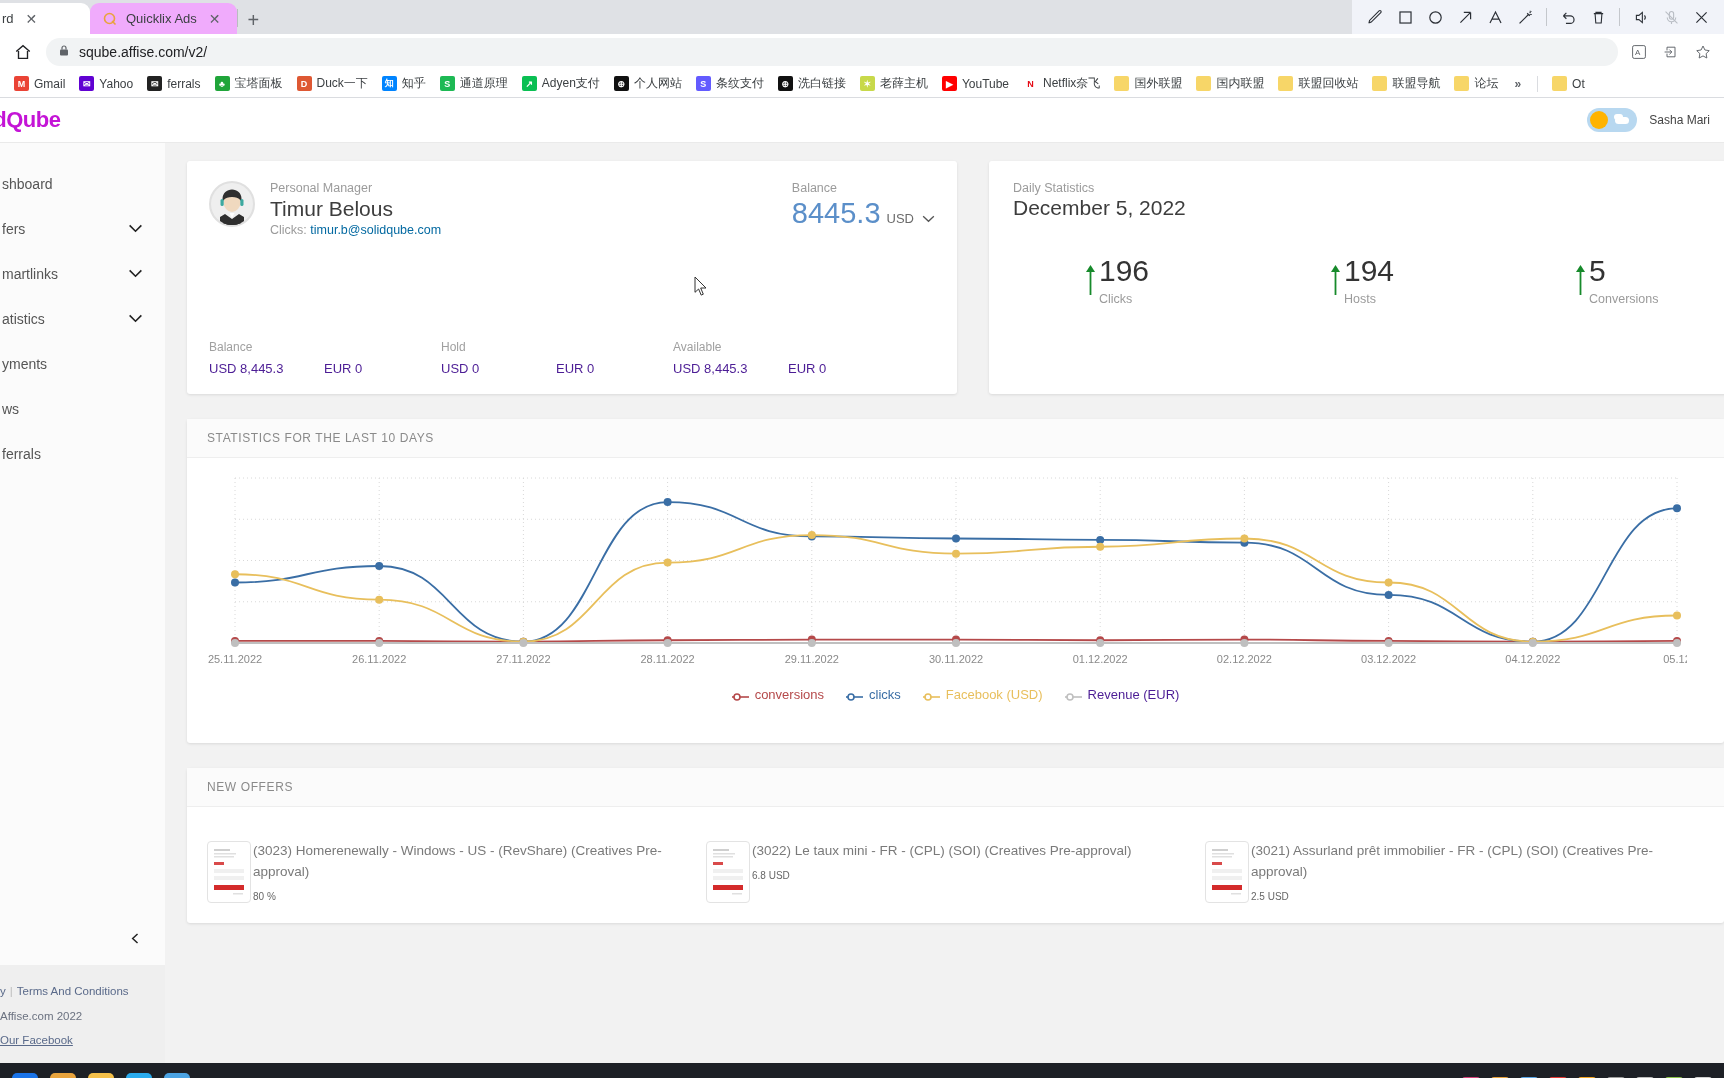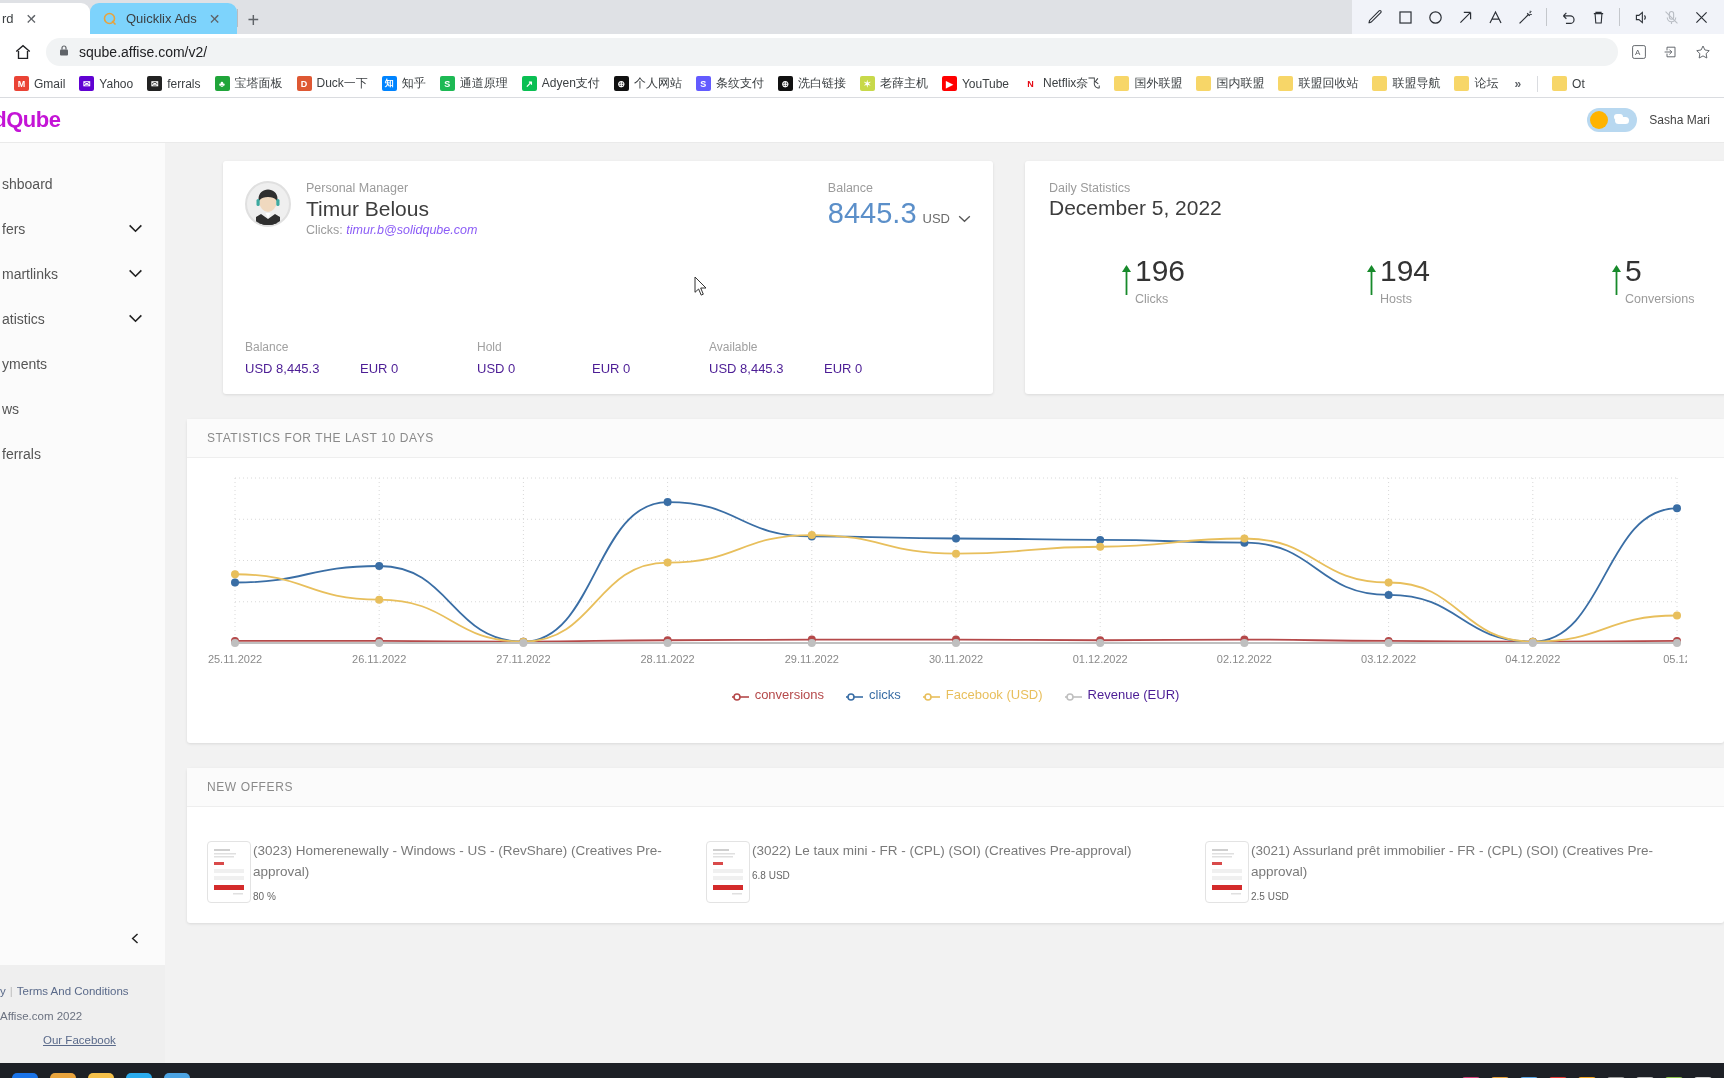--- a/index.html
+++ b/index.html
@@ -16,21 +16,21 @@
     height:34px; background:#dfe1e5; position:relative;
     display:flex; align-items:flex-end;
   }
   .tabstrip { display:flex; align-items:flex-end; height:34px; flex:0 0 auto; }
   .tab {
     height:31px; display:flex; align-items:center; gap:8px;
     padding:0 12px; border-radius:9px 9px 0 0; position:relative;
     min-width:100px; font-size:13px; color:#3c4043;
   }
   .tab.inactive { background:#fff; margin-left:-10px; }
-  .tab.active { background:#7dd3fc; }
+  .tab.active { background:#f0abfc; }
   .tab-fav { width:16px; height:16px; flex:0 0 16px; display:flex; align-items:center; justify-content:center; }
   .tab-title { white-space:nowrap; overflow:hidden; }
   .tab-close { font-size:14px; color:#5f6368; line-height:1; cursor:pointer; padding:2px 4px; }
   .newtab { font-size:20px; color:#5f6368; padding:0 10px 4px 10px; line-height:1; cursor:pointer; }
   .tab-sep { width:1px; height:18px; background:#b9bcc0; margin-bottom:7px; }
 
   .anno-toolbar {
     position:absolute; right:0; top:0; height:34px; background:#f1f3f9;
     display:flex; align-items:center; gap:0; padding:0 8px;
   }
@@ -92,37 +92,37 @@
   .collapse-btn {
     align-self:flex-end; margin:0 18px 14px 0; width:24px; height:24px;
     display:flex; align-items:center; justify-content:center; cursor:pointer; color:#222;
   }
   .sidebar-footer {
     background:#efefef; padding:14px 20px 10px 20px; font-size:11.5px; color:#6b7280; line-height:2.15;
   }
   .sidebar-footer a { color:#5a6a8a; text-decoration:none; }
   .sf-links { white-space:nowrap; }
   .sf-sep { color:#bbb; margin:0 4px; }
-  .sf-fb { text-decoration:underline !important;padding-left:43px; }
+  .sf-fb { text-decoration:underline !important; }
 
   .main { flex:1; padding:18px 0 0 22px; overflow:hidden; }
 
   .cards-row { display:flex; gap:32px; }
   .card { background:#fff; border-radius:3px; box-shadow:0 1px 3px rgba(0,0,0,.10); }
 
-  .pm-card { width:770px; flex:0 0 770px; padding:20px 22px 18px 22px; display:flex; flex-direction:column; min-height:233px;margin-left:36px; }
+  .pm-card { width:770px; flex:0 0 770px; padding:20px 22px 18px 22px; display:flex; flex-direction:column; min-height:233px; }
   .pm-top { display:flex; align-items:flex-start; }
   .avatar {
     width:46px; height:46px; border-radius:50%; background:#e8e8e8; border:2px solid #e0e0e0;
     margin-right:15px; flex:0 0 46px; overflow:hidden; position:relative;
   }
   .pm-label { font-size:12.5px; color:#9b9b9b; }
   .pm-name { font-size:21px; color:#3d3d3d; font-weight:400; line-height:1.35; }
   .pm-email { font-size:12.5px; color:#9b9b9b; }
-  .pm-email b { color:#8b5cf6; font-weight:400;font-style:italic; }
+  .pm-email b { color:#0369a1; font-weight:400; }
   .bal-block { margin-left:auto; text-align:left; }
   .bal-label { font-size:12.5px; color:#9b9b9b; }
   .bal-row { display:flex; align-items:baseline; gap:6px; margin-top:2px; }
   .bal-amount { font-size:29px; color:#5b8fc9; font-weight:400; }
   .bal-cur { font-size:13px; color:#6b6b6b; }
   .bal-chev { font-size:12px; color:#555; cursor:pointer; margin-left:2px; }
   .pm-bottom { display:flex; margin-top:auto; padding-top:42px; }
   .bal-col { width:232px; }
   .bc-label { font-size:12px; color:#a0a0a0; margin-bottom:7px; }
   .bc-vals { display:flex; }

